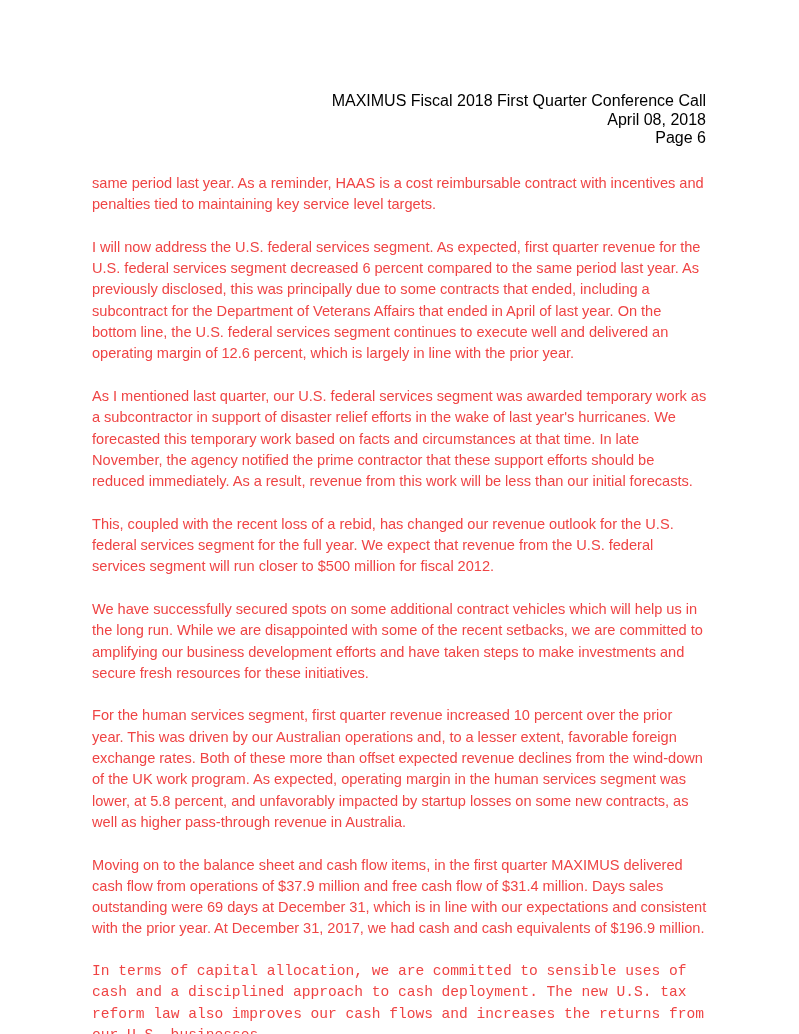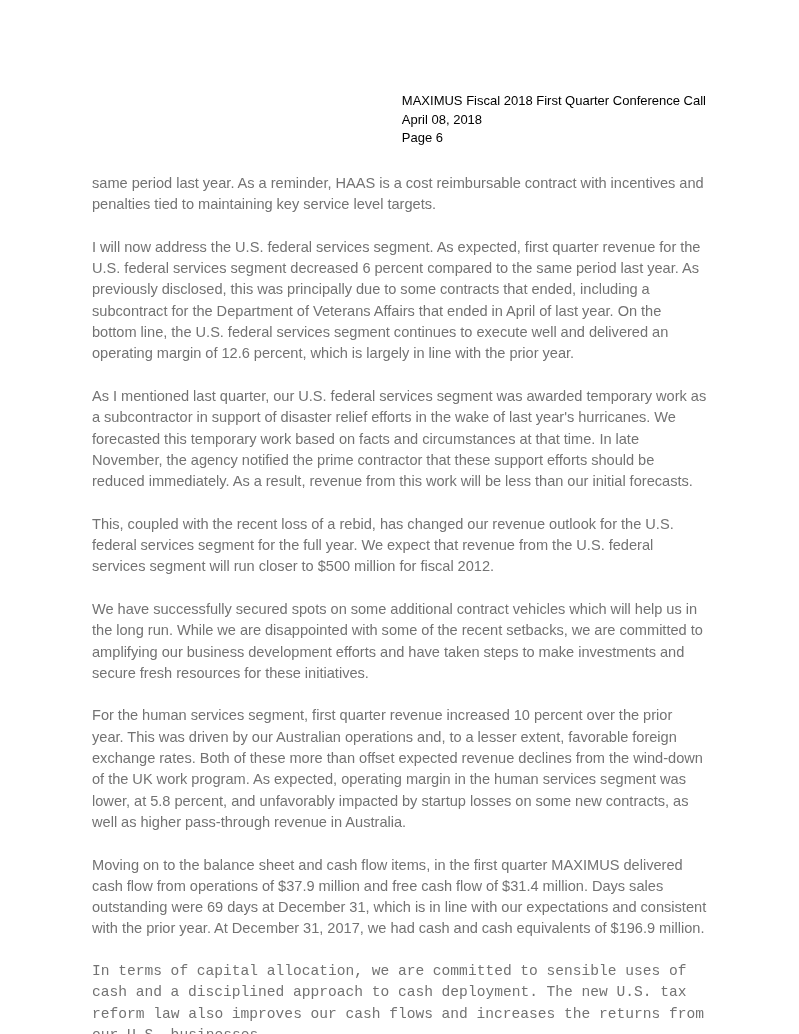--- a/index.html
+++ b/index.html
@@ -16,39 +16,39 @@
     width: 799px;
     height: 1034px;
     background: #ffffff;
     overflow: hidden;
     box-sizing: border-box;
   }
   .doc-header {
     position: absolute;
     top: 92px;
     right: 93px;
-    text-align: left;
-    font-size: 13px;
+    text-align: right;
+    font-size: 16px;
     line-height: 18.6px;
     color: #000;
   }
   .doc-header .hline {
     display: block;
     white-space: nowrap;
   }
   .body-block {
     position: absolute;
     left: 92px;
     top: 173px;
     width: 615px;
   }
   .para {
     font-size: 14.6px;
     line-height: 21.3px;
-    color: #737373;
+    color: #ef4444;
     margin: 0 0 21.3px 0;
     text-align: left;
     word-spacing: -0.1px;
   }
   .para:last-child {
     margin-bottom: 4px;
     font-family: Liberation Mono, monospace;
   }
 </style>
 </head>

